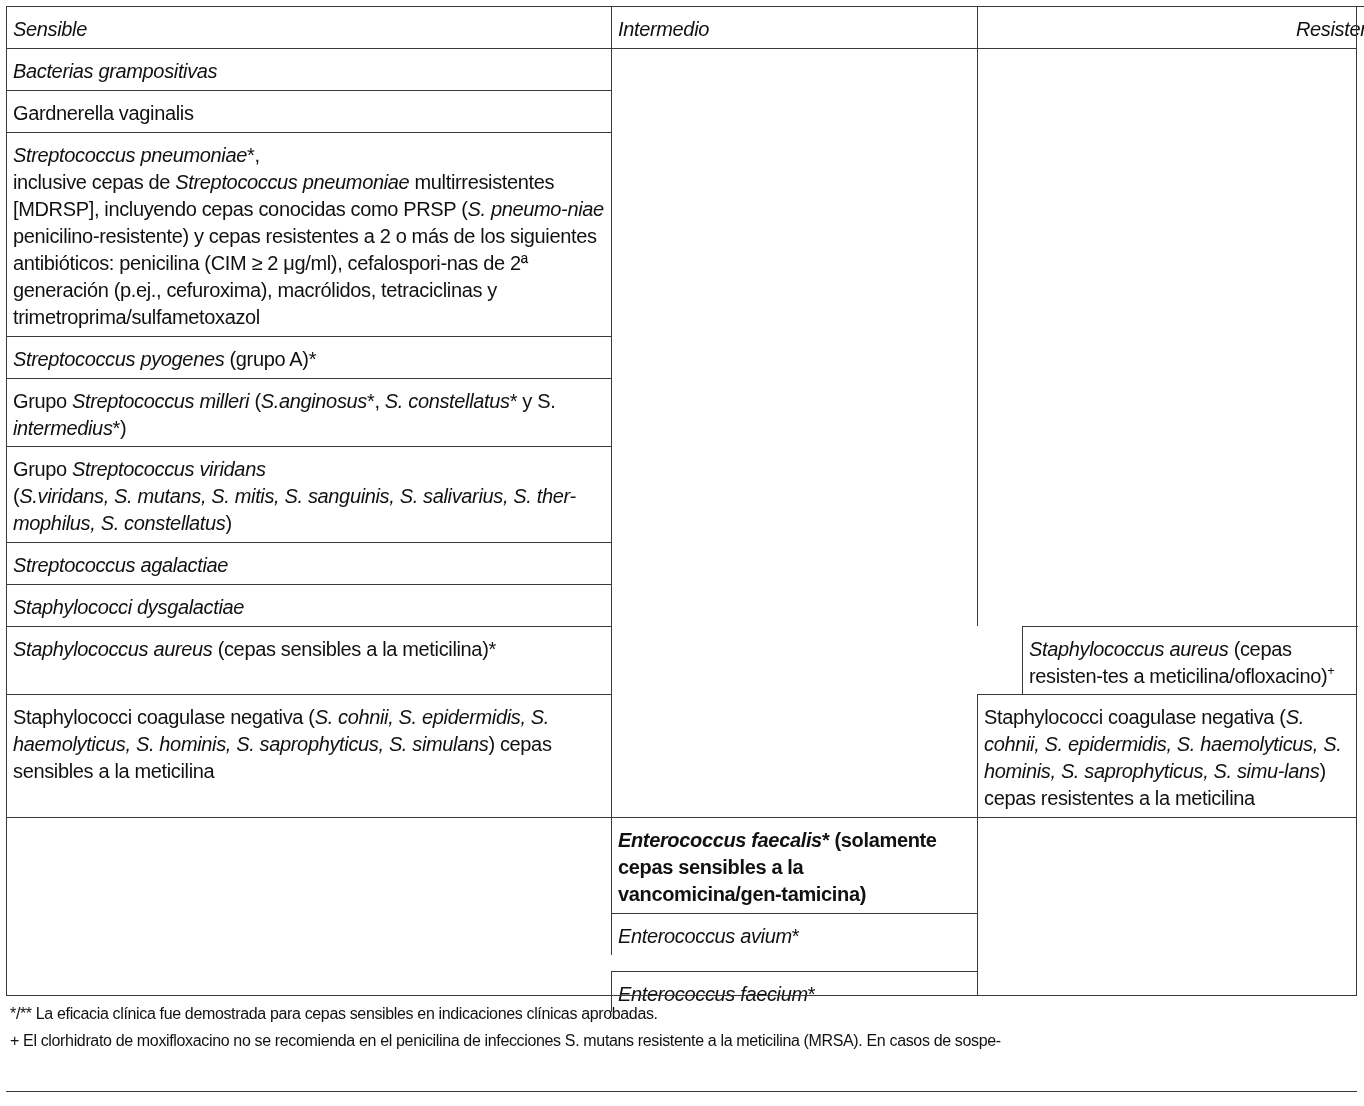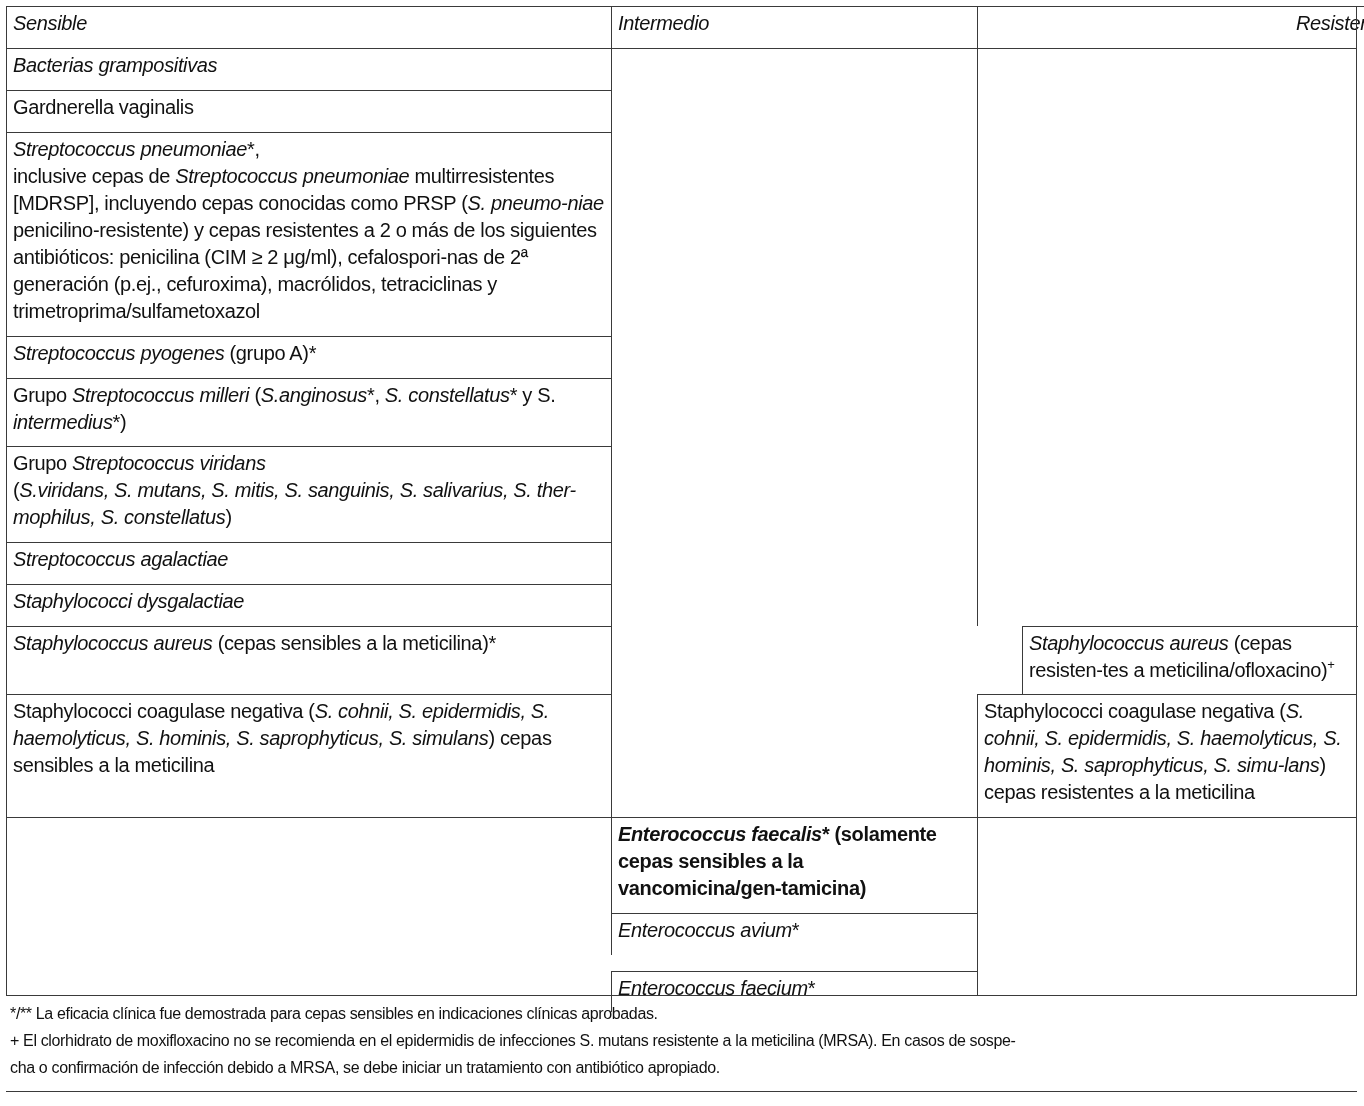--- a/index.html
+++ b/index.html
@@ -3,21 +3,21 @@
 <meta charset="utf-8">
 <style>
   html, body { margin: 0; padding: 0; background: #ffffff; }
   body {
     width: 1364px; height: 1106px; position: relative; overflow: hidden;
     font-family: "Liberation Sans", sans-serif; color: #111111;
   }
   .cell {
     position: absolute; box-sizing: border-box;
     border-left: 1.5px solid #3a3a3a; border-top: 1.5px solid #3a3a3a;
-    padding: 3px 6px 0 6px;
+    padding: 9px 6px 0 6px;
     font-size: 20px; line-height: 27px; letter-spacing: -0.35px;
   }
   .cell .i { font-style: italic; }
   #frame {
     position: absolute; left: 6px; top: 6px; width: 1351px; height: 990px;
     box-sizing: border-box; border-right: 1.5px solid #3a3a3a; border-bottom: 1.5px solid #3a3a3a;
     pointer-events: none;
   }
   .note {
     position: absolute; left: 10px; font-size: 16px; line-height: 27px; letter-spacing: -0.35px;
@@ -54,14 +54,14 @@
 
 <div class="cell" style="left:6px;top:817px;width:605px;height:179px;"></div>
 <div class="cell rich" style="left:611px;top:817px;width:366px;height:96px;font-weight:bold;"><span class="i">Enterococcus faecalis</span><span>* (solamente cepas sensibles a la vancomicina/gen-tamicina)</span></div>
 <div class="cell rich" style="left:611px;top:913px;width:366px;height:42px;"><span class="i">Enterococcus avium</span><span>*</span></div>
 <div class="cell rich" style="left:611px;top:955px;width:366px;height:41px;margin-top:16px;"><span class="i">Enterococcus faecium</span><span>*</span></div>
 <div class="cell" style="left:977px;top:817px;width:380px;height:179px;"></div>
 
 <div id="frame"></div>
 
 <div class="note" style="top:1000px;">*/** La eficacia clínica fue demostrada para cepas sensibles en indicaciones clínicas aprobadas.</div>
-<div class="note rich" style="top:1027px;width:1346px;"><span>+ El clorhidrato de moxifloxacino no se recomienda en el epidermidis de infecciones </span><span class="i">S. mutans</span><span> resistente a la meticilina (MRSA). En casos de sospe-</span><br><span>cha o confirmación de infección debido a MRSA, se debe iniciar un tratamiento con antibiótico apropiado.</span></div>
+<div class="note rich" style="top:1027px;width:1346px;"><span>+ El clorhidrato de moxifloxacino no se recomienda en el penicilina de infecciones </span><span class="i">S. mutans</span><span> resistente a la meticilina (MRSA). En casos de sospe-</span><br></div>
 <div id="bottom-rule"></div>
 
 </body></html>

